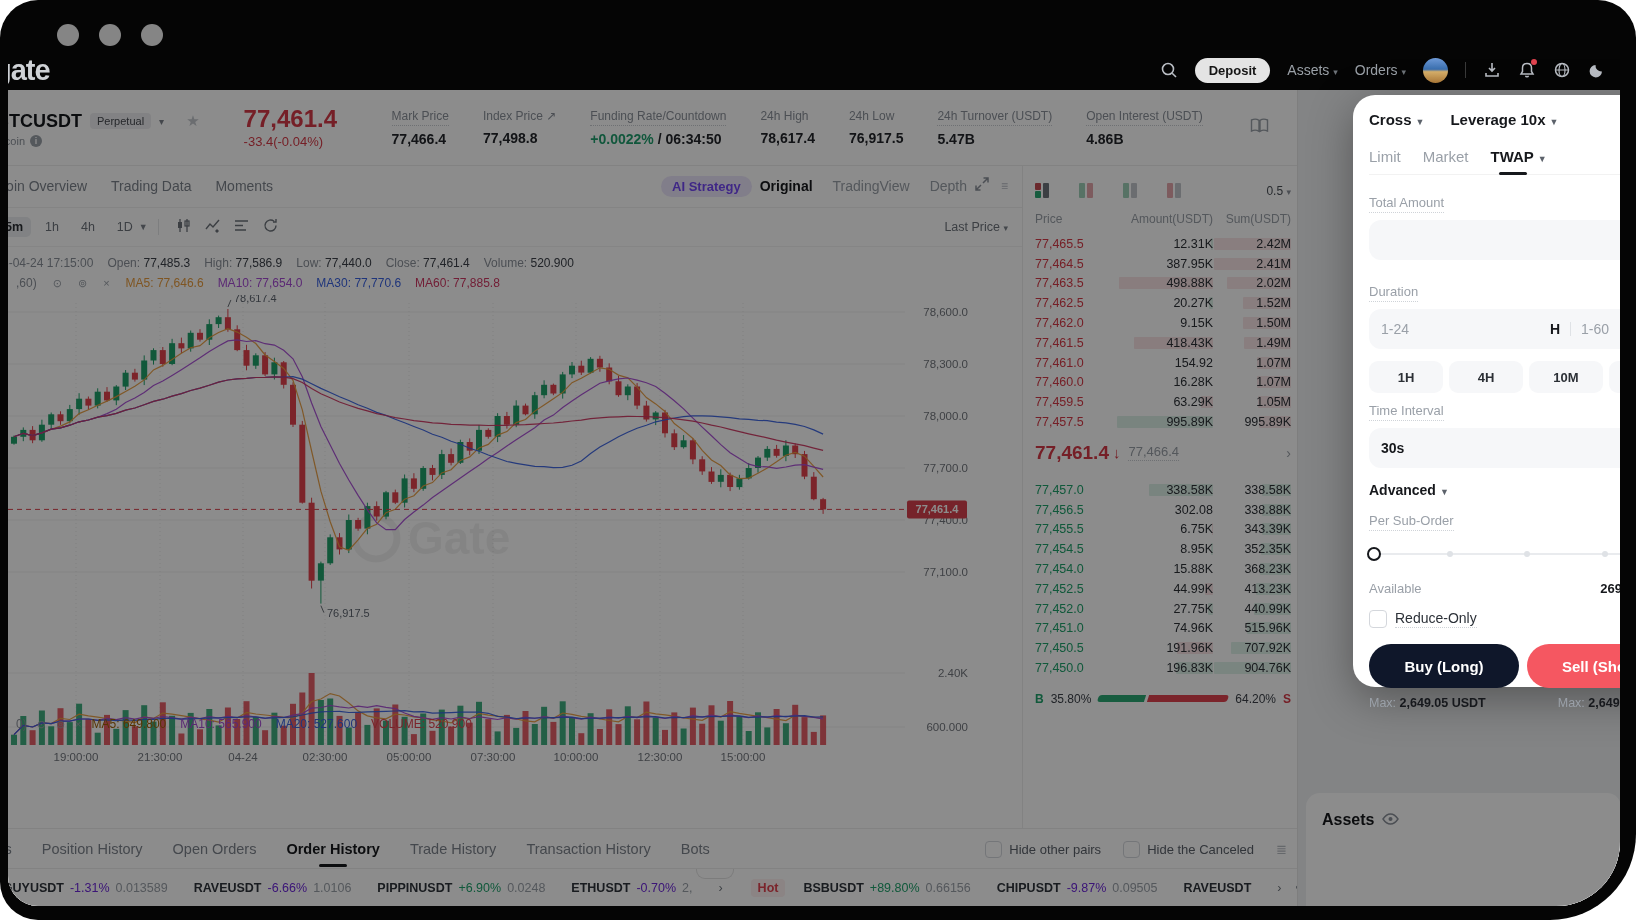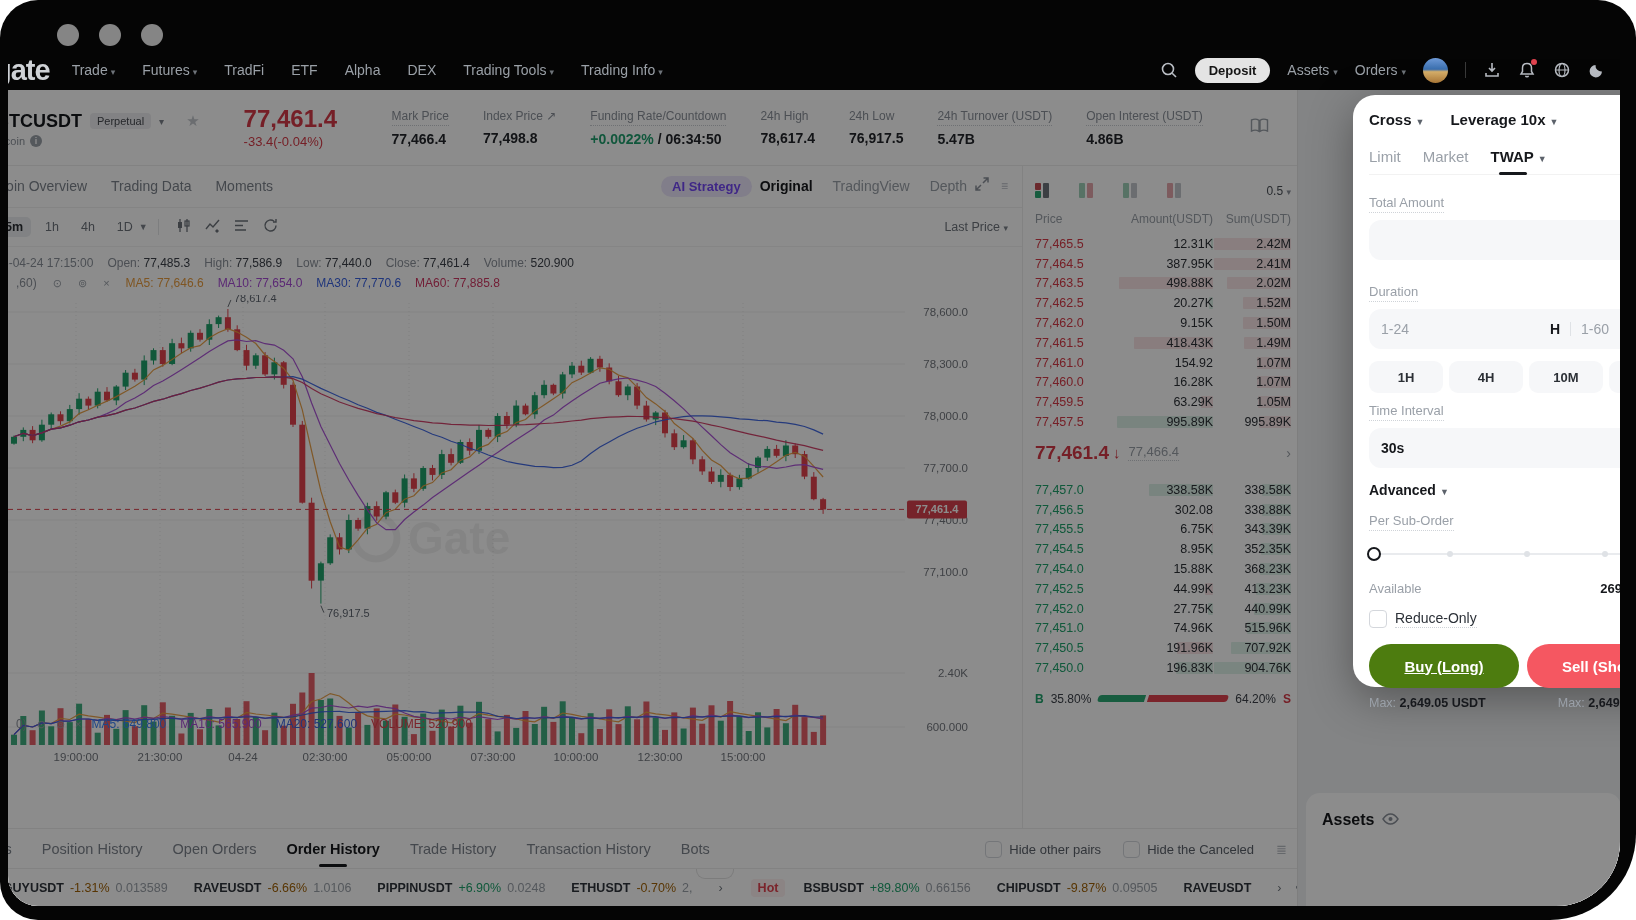--- a/index.html
+++ b/index.html
@@ -128,21 +128,21 @@
   .bt-right{margin-left:auto;display:flex;align-items:center;gap:22px;padding-right:10px;}
   .chk{display:flex;align-items:center;gap:7px;font-size:13px;color:#5c626b;}
   .chk .box{width:15px;height:15px;border:1px solid #d4d7dc;border-radius:4px;background:#fff;}
   .bt-handle{color:#b9bdc4;font-size:13px;}
   
   .tbar{position:absolute;left:0;top:778px;width:1289px;height:38px;border-top:1px solid #ededed;background:#fff;display:flex;align-items:center;font-size:12.5px;white-space:nowrap;overflow:hidden;}
   .notch{position:absolute;left:688px;top:-1px;width:36px;height:10px;border:1px solid #e2e2e2;border-top:none;border-radius:0 0 9px 9px;background:#fff;}
   .tk{display:flex;align-items:center;gap:6px;margin-right:26px;}
   .tk .sym{color:#2f343b;font-weight:bold;}
   .tk .chg.up{color:#1fa26c;}
-  .tk .chg.down{color:#a16207;}
+  .tk .chg.down{color:#6d28d9;}
   .tk .px{color:#9aa0a8;}
   .tk-first{margin-left:-42px;}
   .tbar-chev{color:#6d737b;margin-right:14px;}
   .tbar-div{width:1px;height:14px;background:#e3e5e8;margin-right:14px;}
   .hot{color:#e0434f;font-weight:bold;background:#fdf0f0;border-radius:4px;padding:2px 7px;margin-right:18px;}
   .tbar-more{color:#8a9099;letter-spacing:2px;margin-right:30px;}
   
   .dim{position:absolute;inset:0;background:rgba(0,0,0,0.45);z-index:40;pointer-events:none;}
   
   .popup{position:absolute;left:1345px;top:45px;width:310px;height:592px;background:#fff;border-radius:22px;z-index:60;box-shadow:0 12px 44px rgba(0,0,0,.35);padding:0 16px;box-sizing:content-box;}
@@ -169,21 +169,21 @@
   .slider .dot{position:absolute;top:4px;width:6px;height:6px;border-radius:50%;background:#dfe2e6;}
   .slider .knob{position:absolute;left:-2px;top:0;width:14px;height:14px;border-radius:50%;background:#fff;border:2px solid #16181c;box-sizing:border-box;}
   .avail-row{display:flex;margin-top:20px;font-size:13px;align-items:center;}
   .avail-lb{color:#9aa0a8;}
   .avail-val{margin-left:auto;font-weight:bold;color:#16181c;white-space:nowrap;}
   .reduce-row{display:flex;align-items:center;gap:8px;margin-top:14px;}
   .reduce-row .box{width:16px;height:16px;border:1px solid #d4d7dc;border-radius:4px;}
   .reduce-lb{font-size:14px;color:#2c3138;border-bottom:1px dotted #cfd3d8;padding-bottom:1px;}
   .btn-row{display:flex;gap:8px;margin-top:16px;}
   .pbtn{flex:none;width:150px;height:44px;border-radius:22px;color:#fff;font-size:15px;font-weight:bold;display:flex;align-items:center;justify-content:center;}
-  .buy{background:#4d7c0f;text-decoration:underline;}
+  .buy{background:#0f172a;}
   .sell{background:#f55761;}
   .max-row{display:flex;margin-top:8px;font-size:12.5px;white-space:nowrap;}
   .max-item .ml{color:#9aa0a8;}
   .max-item b{color:#16181c;}
   .max-item.right{margin-left:72px;}
 </style>
 </head>
 <body>
 
 <div id="stage">
@@ -191,30 +191,20 @@
   <div class="traffic">
     <span class="tl"></span>
     <span class="tl"></span>
     <span class="tl"></span>
   </div>
 
   <div class="app">
 
     <div class="navbar">
       <span class="logo">gate</span>
-      <div class="nav-items" id="nav-items">
-          <span class="nav-item">Trade<span class="caret">▾</span></span>
-          <span class="nav-item">Futures<span class="caret">▾</span></span>
-          <span class="nav-item">TradFi</span>
-          <span class="nav-item">ETF</span>
-          <span class="nav-item">Alpha</span>
-          <span class="nav-item">DEX</span>
-          <span class="nav-item">Trading Tools<span class="caret">▾</span></span>
-          <span class="nav-item">Trading Info<span class="caret">▾</span></span>
-        </div>
       <div class="nav-right">
         <span class="nicon">
           <svg width="18" height="18" viewBox="0 0 18 18">
               <circle cx="8" cy="8" r="5.5" fill="none" stroke="#b9bdc4" stroke-width="1.6"></circle>
               <line x1="12.2" y1="12.2" x2="16" y2="16" stroke="#b9bdc4" stroke-width="1.6"></line>
             </svg>
         </span>
         <span class="deposit-btn">Deposit</span>
         <span class="nav-link"><span>Assets</span> <span class="caret" style="color:#6e7379;font-size:9px;">▾</span></span>
         <span class="nav-link"><span>Orders</span> <span class="caret" style="color:#6e7379;font-size:9px;">▾</span></span>
@@ -699,21 +689,21 @@
             <text x="735" y="466" text-anchor="middle" font-size="11.5" fill="#73777e" font-family="Liberation Sans,sans-serif">15:00:00</text>
             <rect x="899" y="205.4" width="60" height="18" rx="2" fill="#d8414d"></rect>
             <text x="929" y="218.4" text-anchor="middle" font-size="11" font-weight="bold" fill="#fff" font-family="Liberation Sans,sans-serif">77,461.4</text>
           </svg>
         <div class="vol-ind-row">
           <span class="param">0)</span>
           <span class="ind-ic">⊙</span>
           <span class="ind-ic">⊚</span>
           <span class="ind-ic">×</span>
           <span id="vol-items" style="display:flex;gap:14px;">
-              <span style="color: #3b82f6;">MA5: 649.800</span>
+              <span style="color: #a16207;">MA5: 649.800</span>
               <span style="color: rgb(166, 75, 212);">MA10: 565.900</span>
               <span style="color: rgb(58, 98, 224);">MA20: 527.600</span>
               <span style="color: rgb(224, 67, 79);">VOLUME: 520.900</span>
             </span>
         </div>
       </div>
 
       <div class="ob-col">
         <div class="ob-modes">
           <span class="mode">

